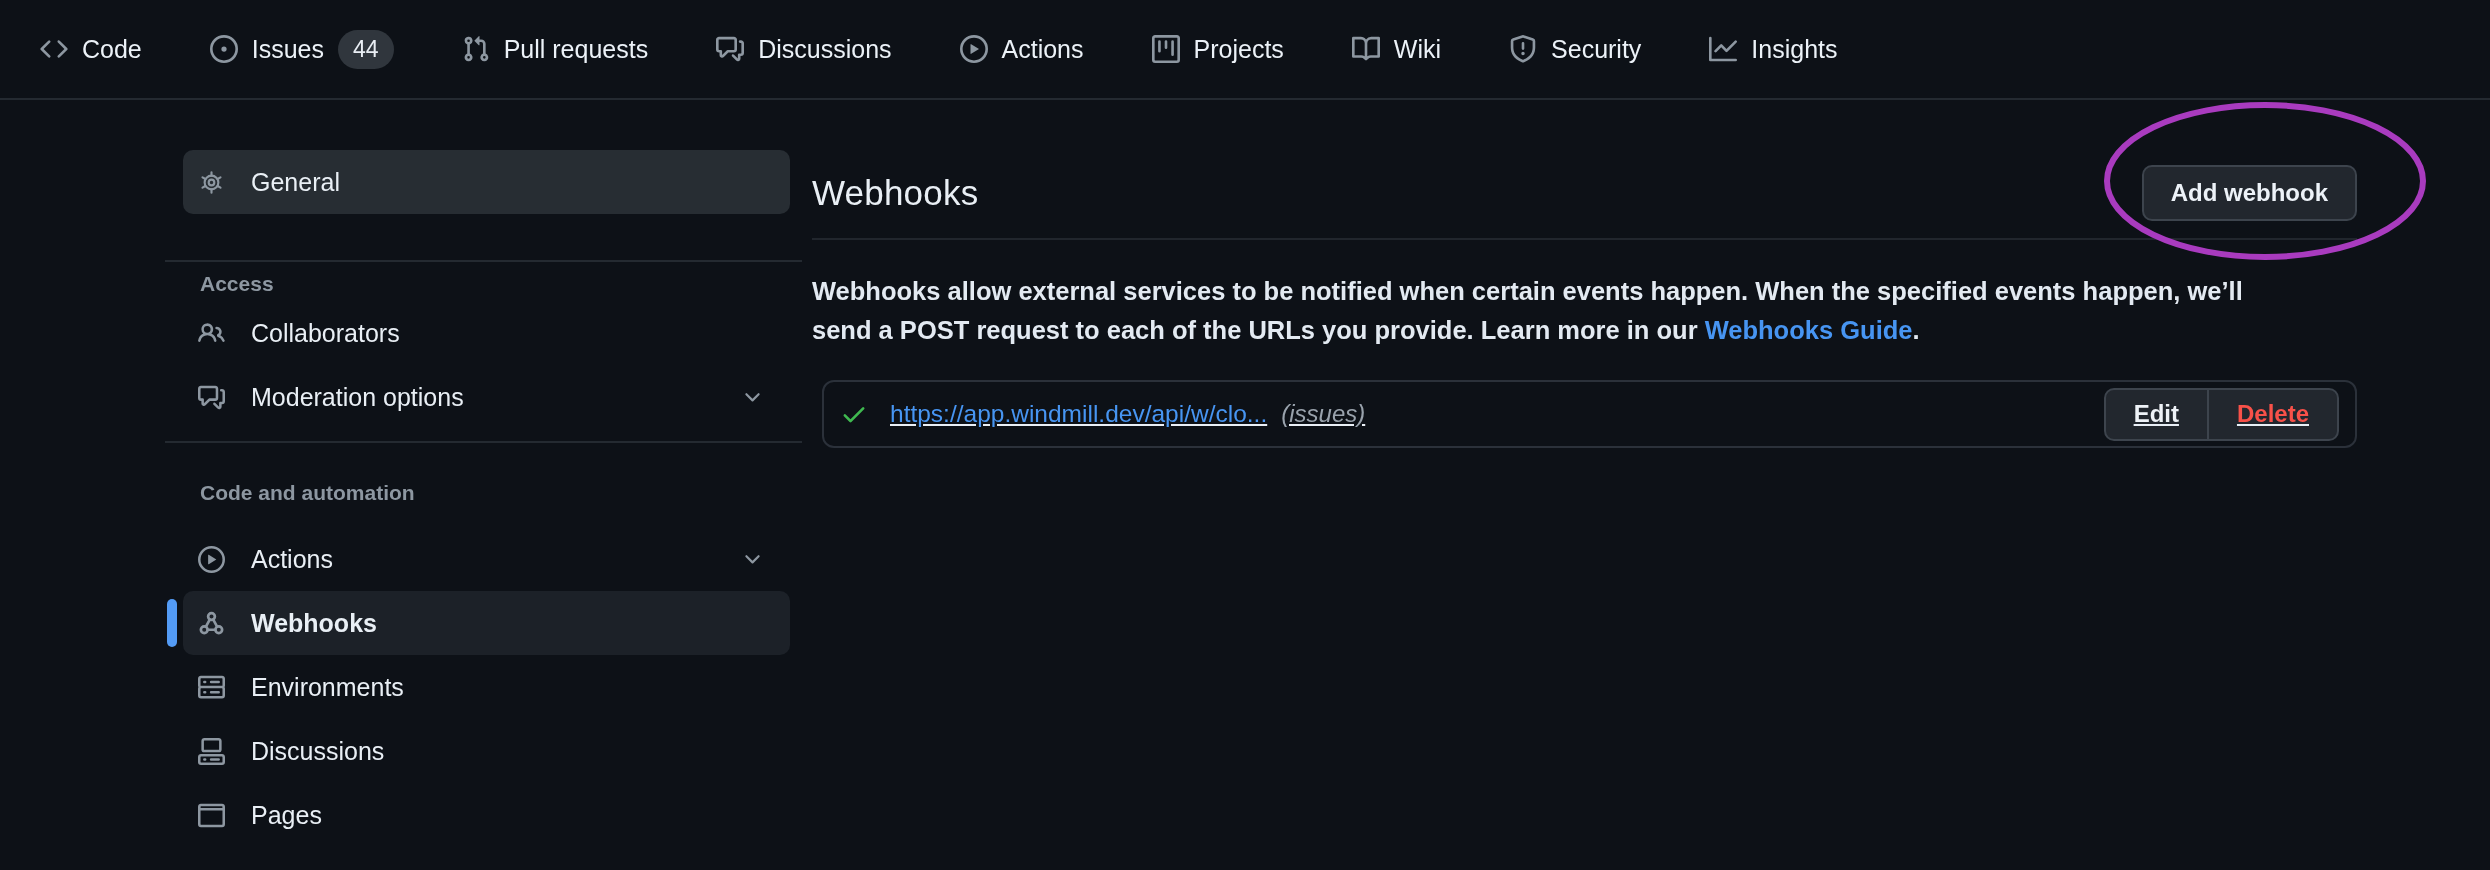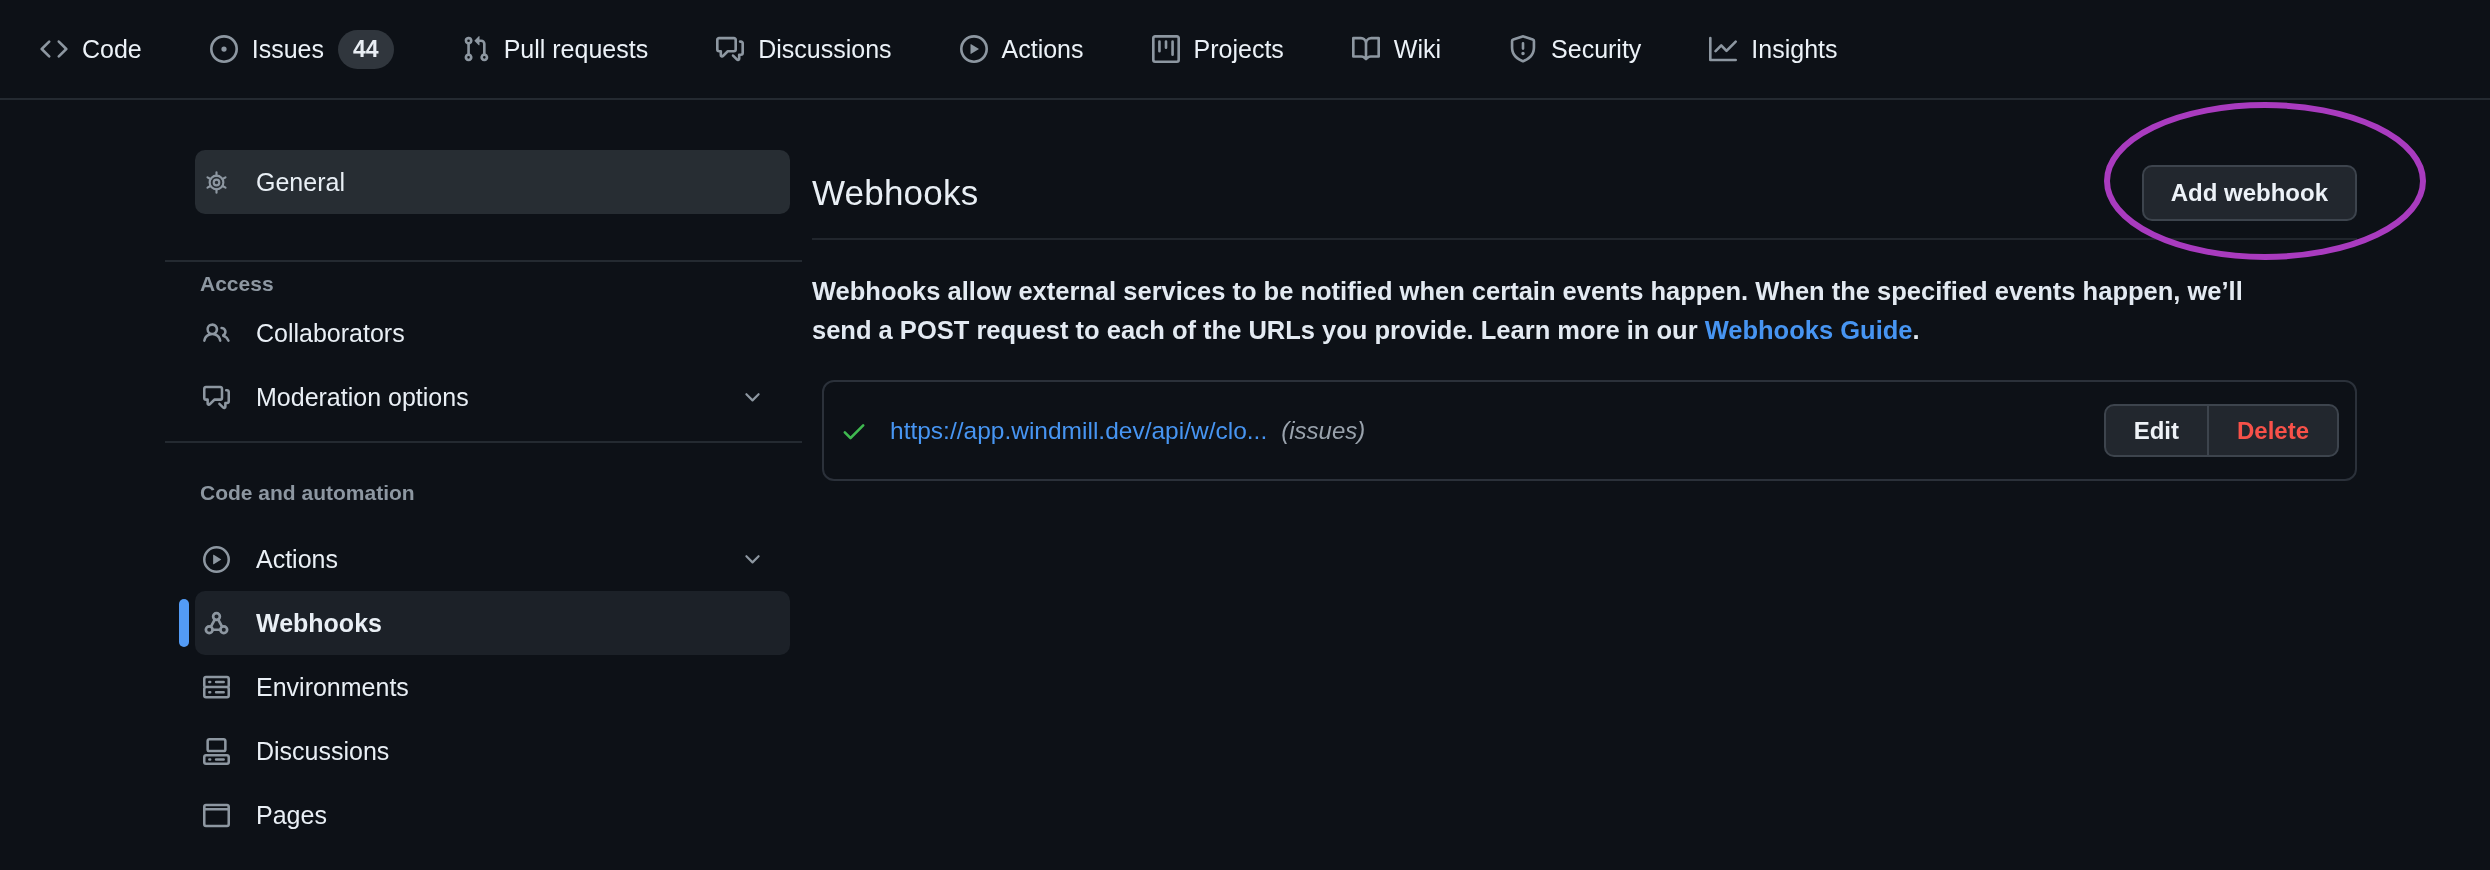--- a/index.html
+++ b/index.html
@@ -25,29 +25,29 @@
   }
   .nav-item svg { width:28px; height:28px; color:var(--textSecondary, #8d97a1); }
   .nav-label { font-size:25px; color:#ecf2f8; white-space:nowrap; }
   .nav-item.active .nav-label { font-weight:700; color:#f2f7fc; }
   .nav-item.active::after {
     content:""; position:absolute; left:6px; right:6px; bottom:-4px; height:7px;
     border-radius:6px; background:var(--orange, #f78166);
   }
   .nav-badge {
     background:var(--badgeBg, #30363d); color:#e9eef4;
-    font-size:23px; font-weight:700; line-height:1;
+    font-size:23px; font-weight:400; line-height:1;
     padding:8px 15px; border-radius:999px;
   }
 
   
   .sidebar { position:absolute; left:165px; top:150px; width:625px; }
   .sb-item {
     height:64px; display:flex; align-items:center;
-    margin-left:30px; padding-left:8px; border-radius:10px;
+    margin-left:18px; padding-left:15px; border-radius:10px;
     position:relative; font-size:25px; color:#e9eff5; cursor:pointer;
   }
   .sb-item svg { width:27px; height:27px; color:var(--textSecondary, #8d97a1); margin-right:26px; flex:none; }
   .sb-item.hl { background:var(--generalBg, #272d33); }
   .sb-item.active { background:var(--activeBg, #1c2128); font-weight:700; }
   .sb-item.active::before {
     content:""; position:absolute; left:-16px; top:8px; width:10px; height:48px;
     border-radius:6px; background:var(--accent, #539bf5);
   }
   .sb-chevron { margin-left:auto; margin-right:26px; }
@@ -69,23 +69,23 @@
   .btn-add {
     height:56px; padding:0 27px; box-sizing:border-box;
     background:var(--btnBg, #22272e); border:2px solid var(--borderStrong, #3d444d);
     border-radius:10px; color:#edf2f8; font-size:24px; font-weight:600;
     font-family:"Liberation Sans", sans-serif; cursor:pointer;text-align:center;
   }
   .desc { margin:32px 0 0 0; font-size:25.5px; line-height:39px; color:#e3eaf2;font-weight:bold; }
   .desc a { color:var(--link, #4795f2); text-decoration:none; cursor:pointer; }
 
   .webhook-row {
-    margin:30px 0 0 10px; height:101px; box-sizing:border-box;
+    margin:30px 0 0 10px; height:68px; box-sizing:border-box;
     border:2px solid #2b313a; border-radius:12px;
-    display:flex; align-items:center; padding:0 16px 0 16px;
+    display:flex; align-items:center; padding:0 16px 0 16px;text-decoration:underline;
   }
   .check { width:28px; height:28px; color:var(--green, #3fb950); flex:none; }
   .hook-url { margin-left:22px; font-size:24.5px; color:var(--link, #4795f2); text-decoration:none; cursor:pointer; }
   .hook-events { margin-left:14px; font-size:24px; font-style:italic; color:#99a2ac; }
   .btn-group {
     margin-left:auto; display:flex; align-items:stretch; height:53px; box-sizing:border-box;
     border:2px solid var(--borderStrong, #3d444d); border-radius:10px; overflow:hidden;
     background:var(--btnBg, #22272e);
   }
   .btn-seg {

